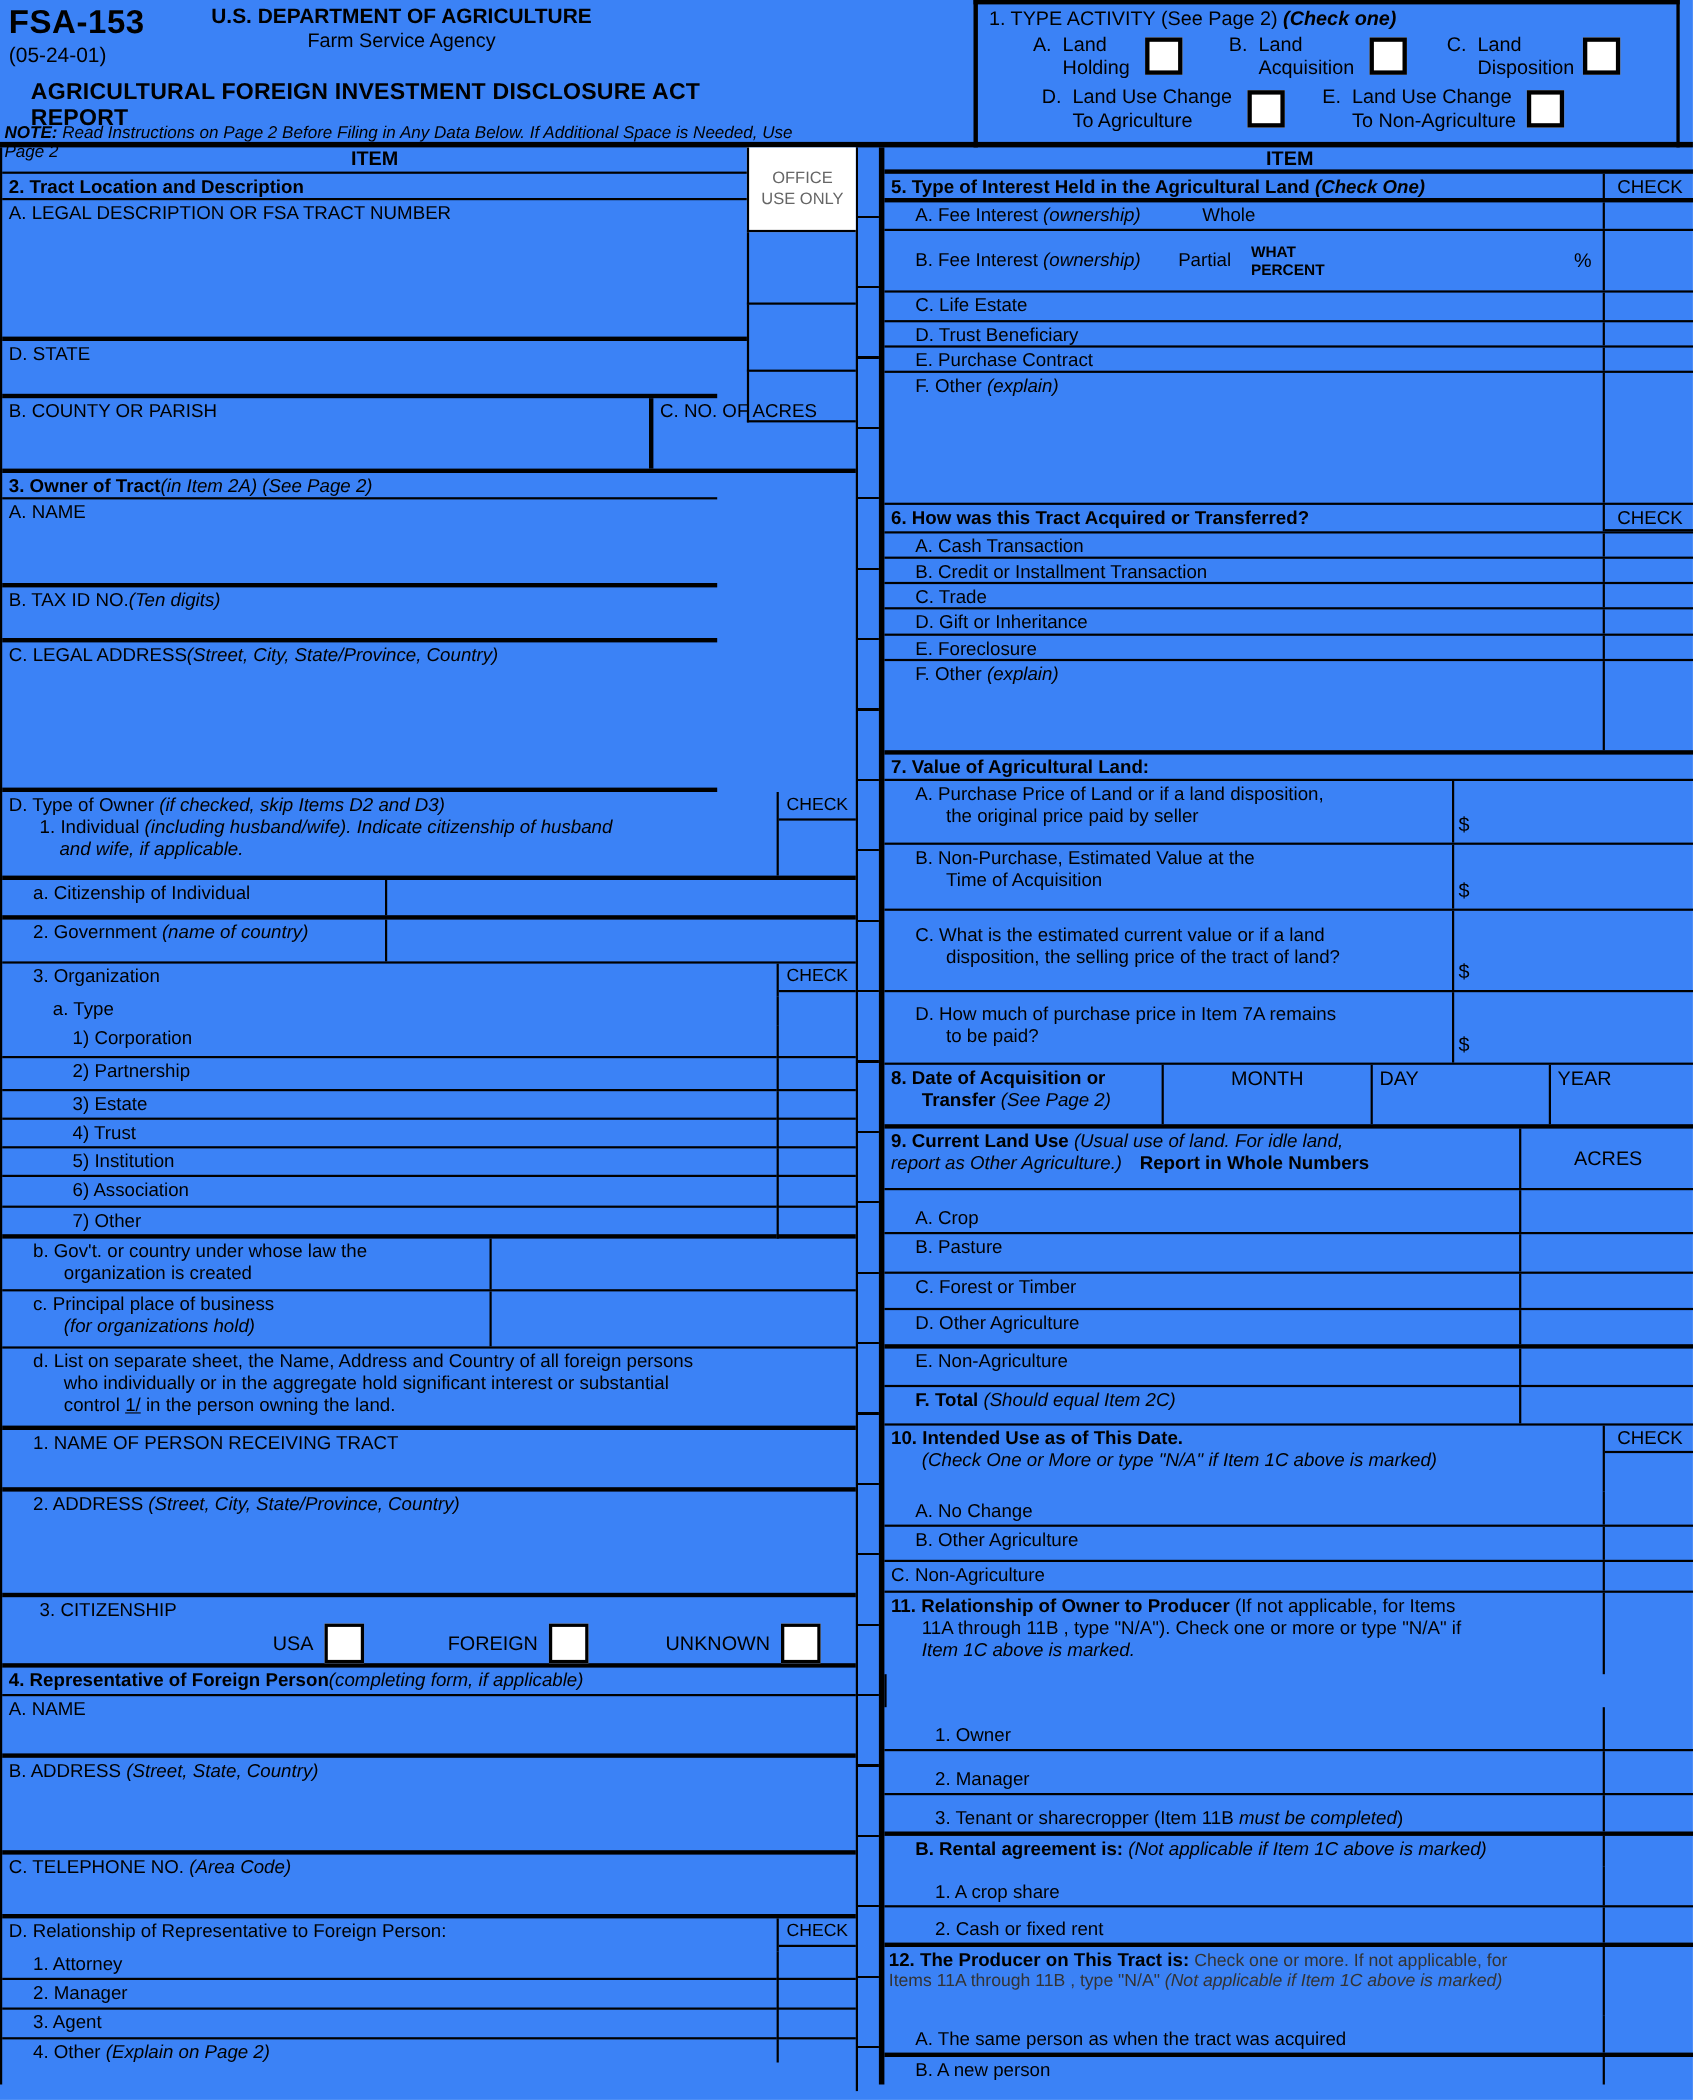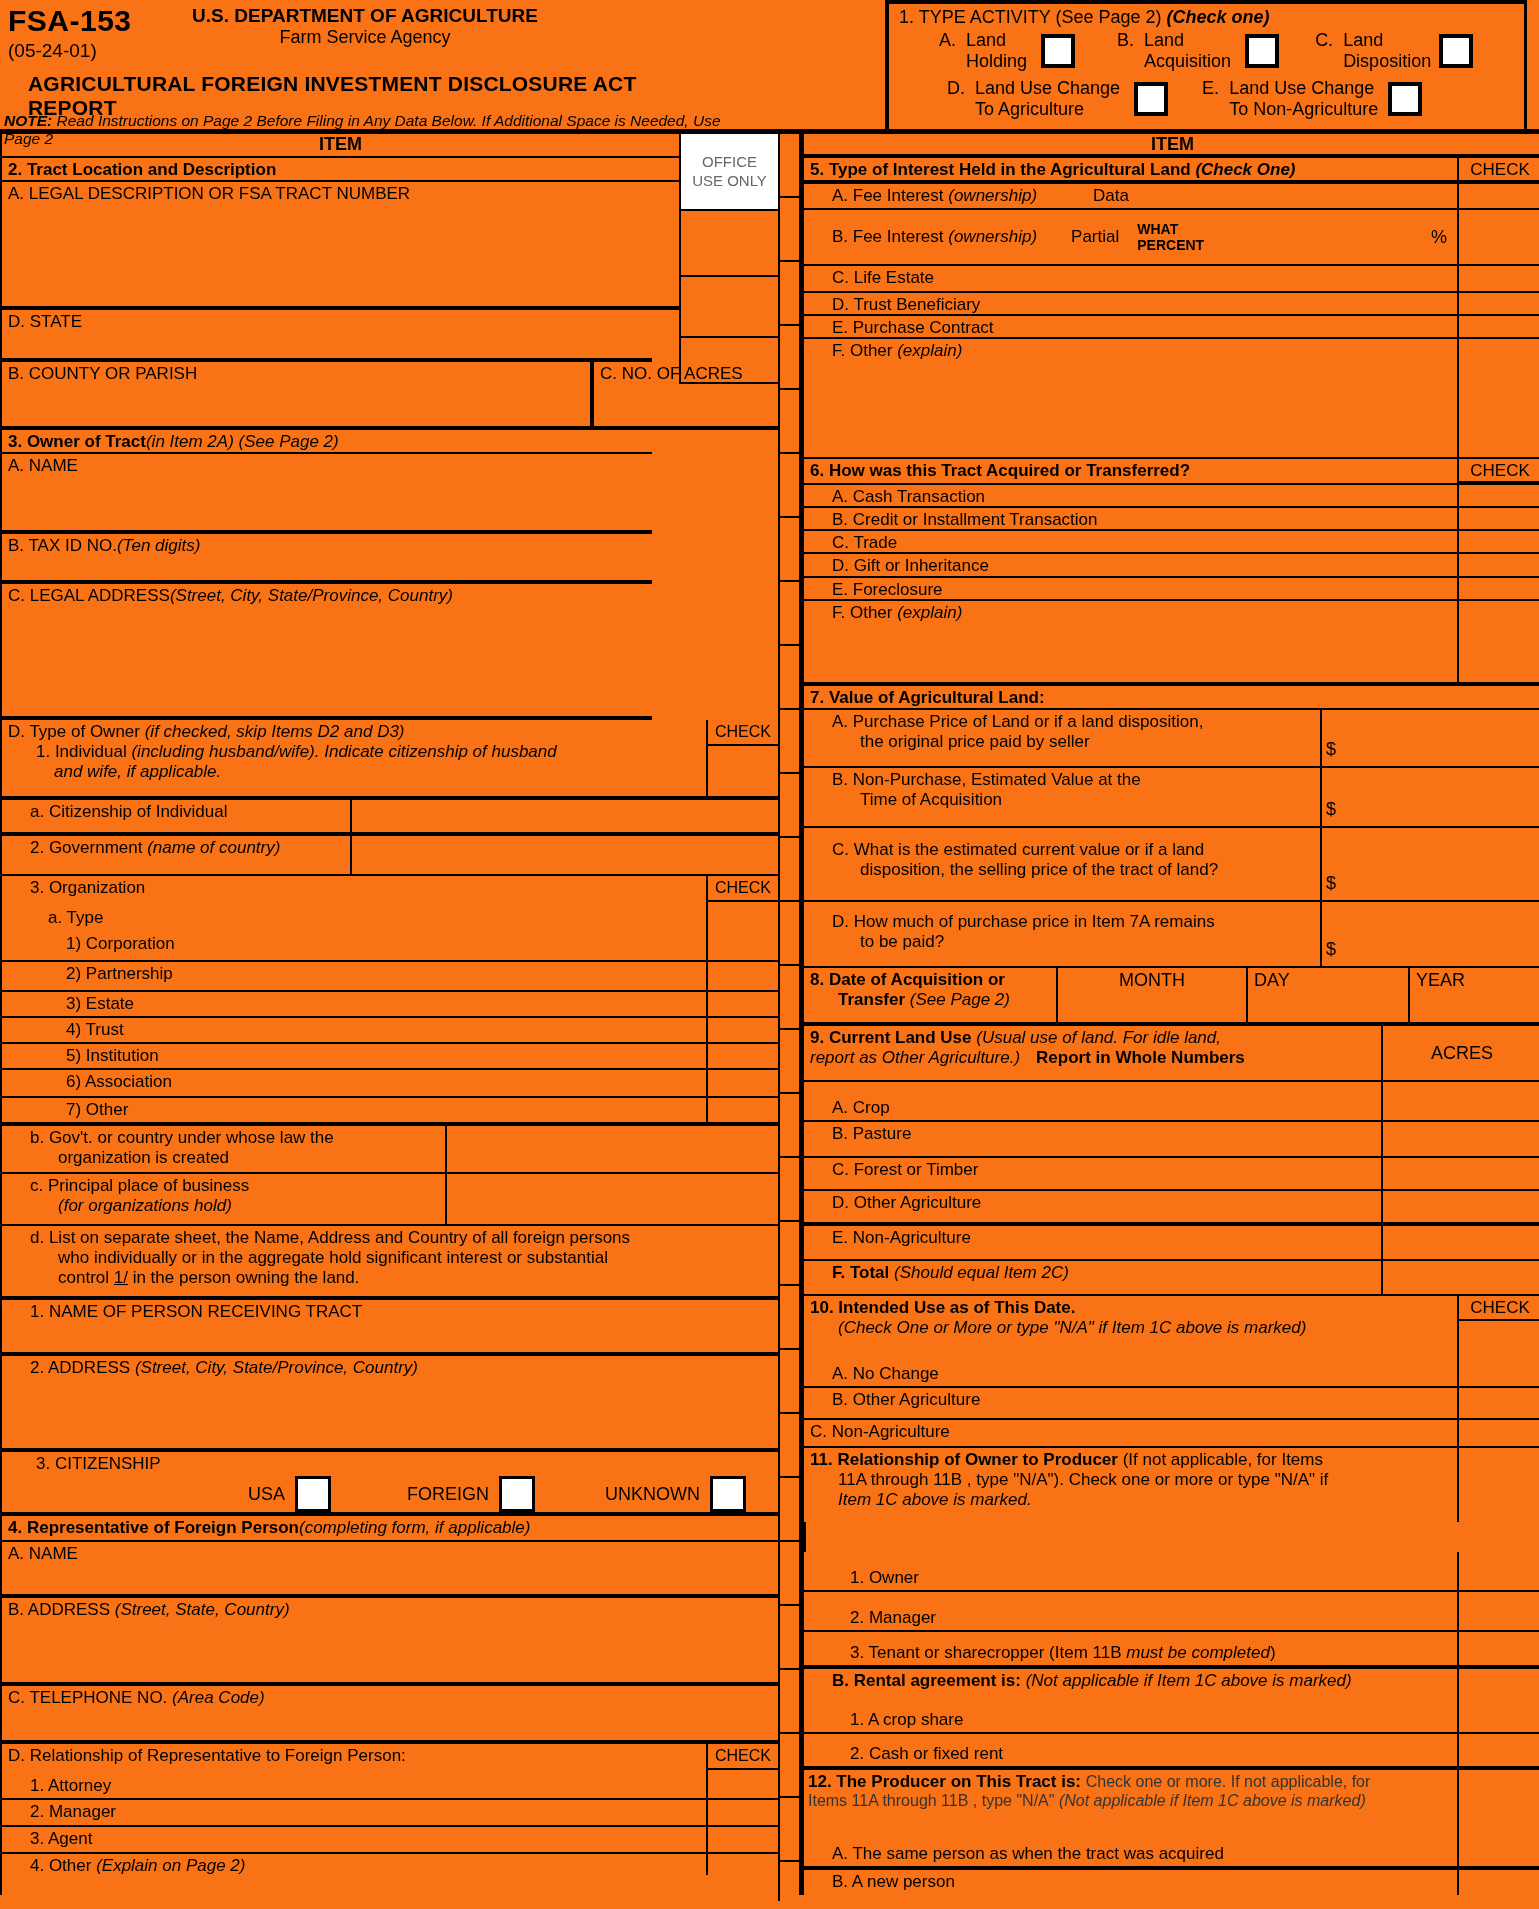--- a/index.html
+++ b/index.html
@@ -1,18 +1,18 @@
 <!DOCTYPE html>
 <html><head>
 <meta charset="utf-8">
 <style>
   * { box-sizing: border-box; margin: 0; padding: 0; }
   html,body { background:#fff; }
   body { font-family: "Liberation Sans", sans-serif; color:#000; }
-  .page { position:relative; width:1539px; height:1909px; overflow:hidden; background:#f97316; margin:0 auto; }
+  .page { position:relative; width:1539px; height:1909px; overflow:hidden; background:#3b82f6; margin:0 auto; }
   .i { font-style: italic; }
   .b { font-weight: bold; }
   .bi { font-weight:bold; font-style:italic; }
 
   
   .tophdr { position:relative; width:100%; height:134px; border-bottom:5px solid #000; }
   .formno { position:absolute; left:8px; top:4px; }
   .formno .no { font-size:30px; font-weight:bold; letter-spacing:0.5px; }
   .formno .rev { font-size:19px; margin-top:2px; }
   .agencyblk { position:absolute; left:150px; top:5px; width:430px; text-align:center; }
@@ -354,21 +354,21 @@
         <span class="hdrtxt">ITEM</span>
       </div>
 
       <div class="row bb4" style="height:26px">
         <div class="grow pad"><span class="b">5. Type of Interest Held in the Agricultural Land </span><span class="bi">(Check One)</span></div>
         <div class="chkcol84">
             <div class="chklbl">CHECK</div>
           </div>
       </div>
       <div class="row bb2" style="height:26px">
-        <div class="grow pad ind1"><span>A.  Fee Interest </span><span class="i">(ownership)</span><span style="margin-left:56px">Data</span></div>
+        <div class="grow pad ind1"><span>A.  Fee Interest </span><span class="i">(ownership)</span><span style="margin-left:56px">Whole</span></div>
         <div class="chkcell84"></div>
       </div>
       <div class="row bb2" style="height:56px">
         <div class="grow pad ind1" style="display:flex;align-items:center">
           <span><span>B.  Fee Interest </span><span class="i">(ownership)</span></span>
           <span style="margin-left:34px">Partial</span>
           <span class="whatpct"><span>WHAT</span><br><span>PERCENT</span></span>
           <span class="pctsign">%</span>
         </div>
         <div class="chkcell84"></div>

